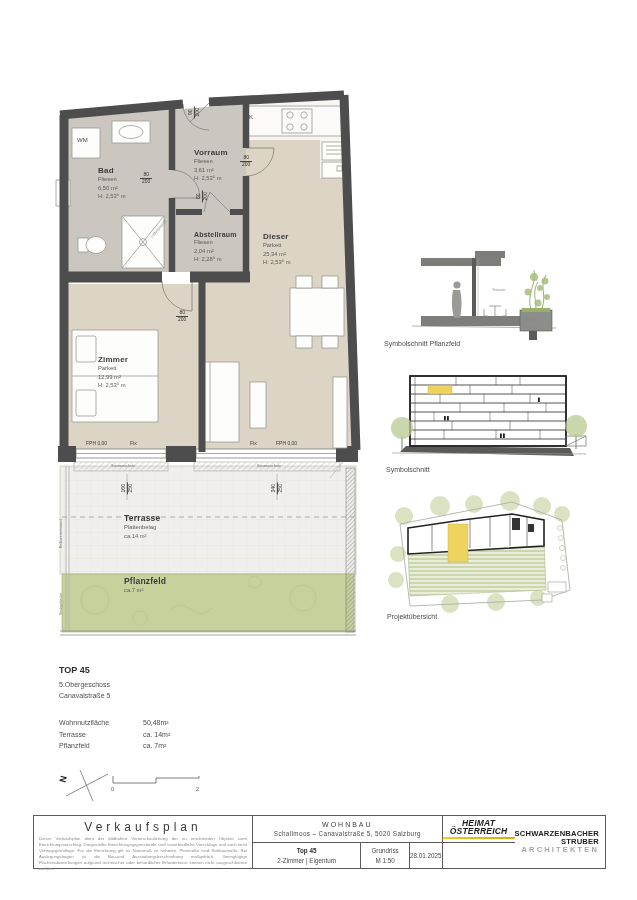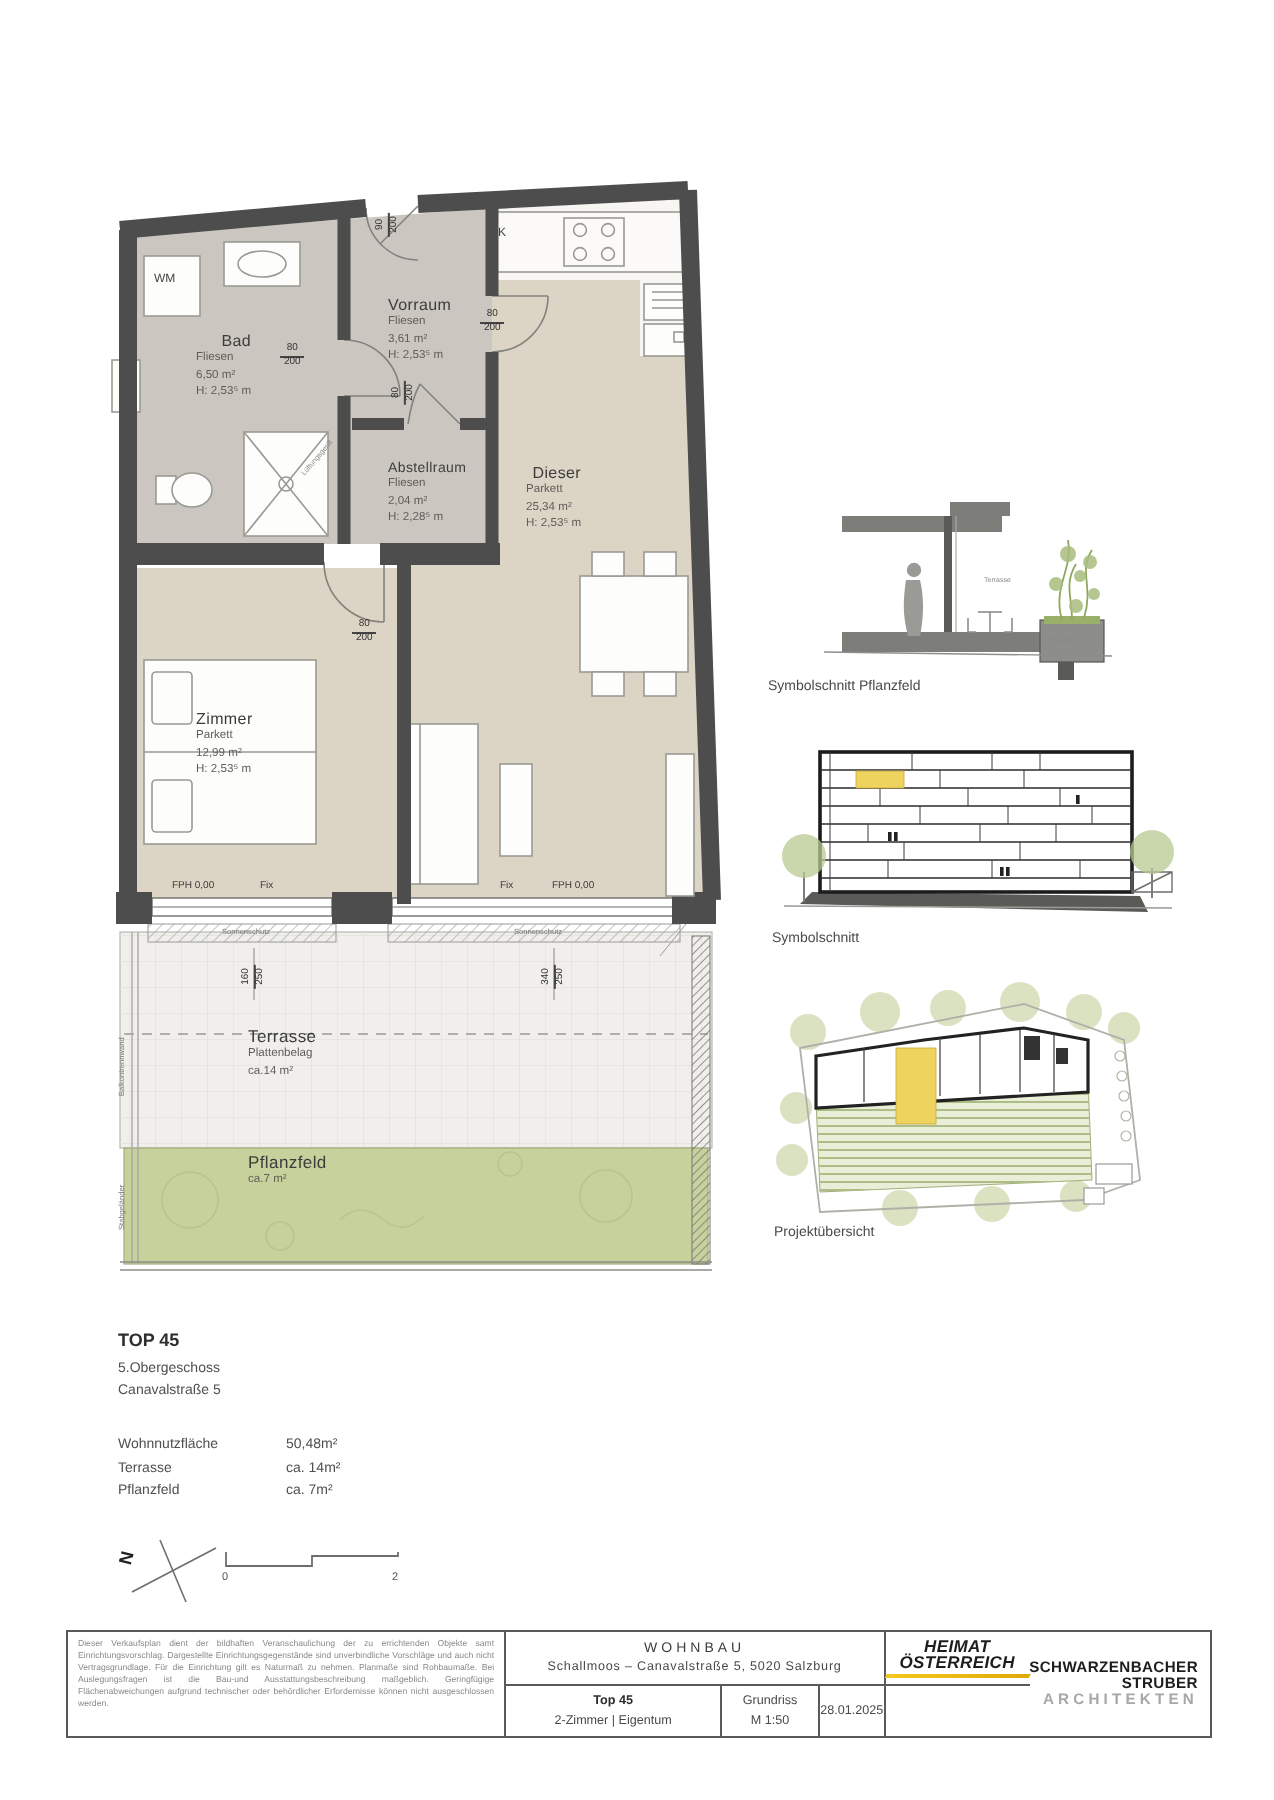--- a/index.html
+++ b/index.html
@@ -2,21 +2,21 @@
 <html><head>
 <meta charset="utf-8">
 <style>
   html,body{margin:0;padding:0;background:#fff;}
   .page{position:relative;width:637px;height:900px;background:#ffffff;overflow:hidden;
         font-family:"Liberation Sans",sans-serif;color:#3a3a3a;}
   svg{position:absolute;left:0;top:0;}
   .abs{position:absolute;}
   
   .rlabel{position:absolute;white-space:nowrap;}
-  .rlabel .rn{font-weight:normal;font-size:8px;color:#3c3c3c;letter-spacing:.2px;text-align:right;}
+  .rlabel .rn{font-weight:bold;font-size:8px;color:#3c3c3c;letter-spacing:.2px;}
   .rlabel .rs{font-size:5.8px;color:#5f5d58;line-height:1.5;}
   .rlabel.big .rn{font-size:8.5px;}
   
   .t6{font-size:6px;color:#444;}
   .t5{font-size:5px;color:#3c3c3c;}
   .t4{font-size:3.8px;color:#777;}
   .vert{transform:rotate(-90deg);transform-origin:left top;white-space:nowrap;}
   .diag{transform:rotate(-50deg);transform-origin:left top;white-space:nowrap;font-size:3.6px;color:#888;}
   
   .frac{position:absolute;font-size:5px;line-height:1.15;text-align:center;color:#333;}
@@ -453,20 +453,21 @@
     </div>
   </div>
 </div>
 
 <div class="north-n">N</div>
 <div class="scale-num" style="left:111px;top:786px">0</div>
 <div class="scale-num" style="left:196px;top:786px">2</div>
 
 <div class="tblock">
   <div class="tb-left">
+    <div class="tb-title">Verkaufsplan</div>
     <div class="tb-disc">Dieser Verkaufsplan dient der bildhaften Veranschaulichung der zu errichtenden Objekte samt Einrichtungsvorschlag. Dargestellte Einrichtungsgegenstände sind unverbindliche Vorschläge und auch nicht Vertragsgrundlage. Für die Einrichtung gilt es Naturmaß zu nehmen. Planmaße sind Rohbaumaße. Bei Auslegungsfragen ist die Bau-und Ausstattungsbeschreibung maßgeblich. Geringfügige Flächenabweichungen aufgrund technischer oder behördlicher Erfordernisse können nicht ausgeschlossen werden.</div>
   </div>
   <div class="tb-mid">
     <div class="tb-mid-top">
       <div class="tb-proj">WOHNBAU</div>
       <div class="tb-addr">Schallmoos – Canavalstraße 5, 5020 Salzburg</div>
     </div>
     <div class="tb-mid-bottom">
       <div class="tb-c tb-c1">
         <div class="b">Top 45</div>

